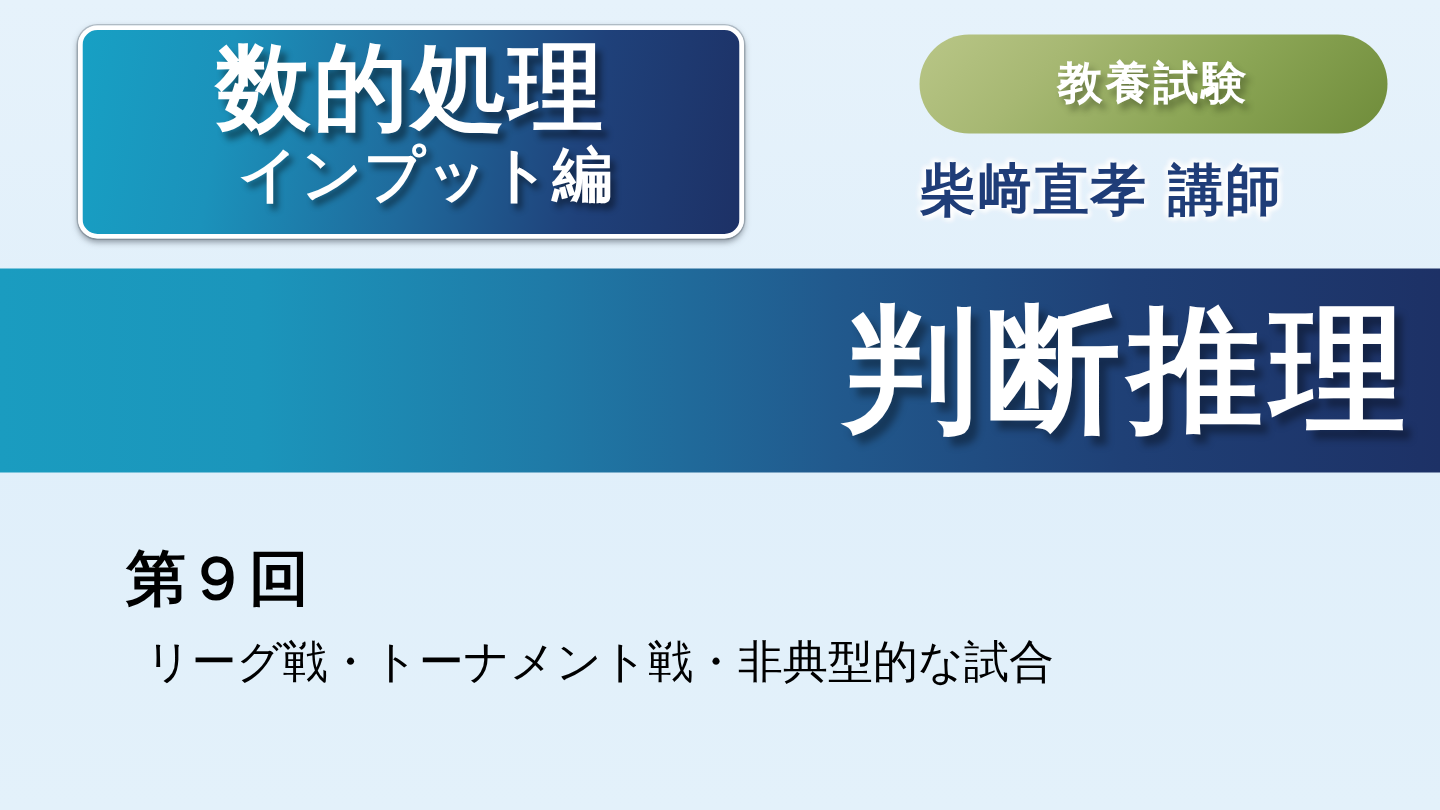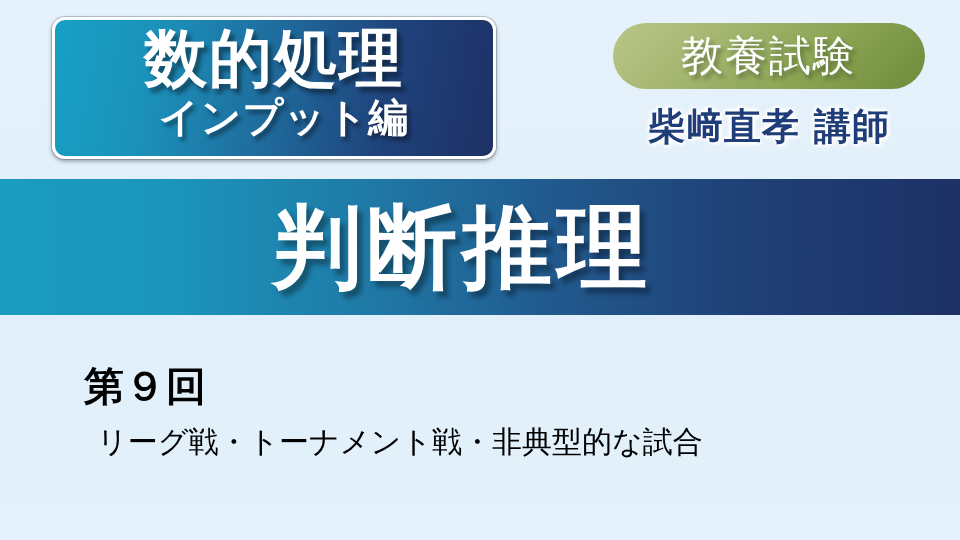--- a/index.html
+++ b/index.html
@@ -69,35 +69,35 @@
     width: 312px;
     height: 66px;
     border-radius: 33px;
     background: linear-gradient(135deg, #b9c687 0%, #a7b873 28%, #8ba555 62%, #6f8c3a 100%);
     display: flex;
     align-items: center;
     justify-content: center;
     box-sizing: border-box;
   }
   .exam-pill-label {
-    font-size: 42px;
+    font-size: 30px;
     line-height: 46px;
-    font-weight: normal;
+    font-weight: bold;
     color: #ffffff;
     letter-spacing: 2px;
     text-shadow: 3px 4px 4px rgba(40,50,20,0.45);
     white-space: nowrap;
   }
 
   .instructor {
     position: absolute;
     left: 613px;
     top: 103px;
     width: 312px;
-    text-align: center;
+    text-align: left;
     font-size: 37px;
     line-height: 48px;
     font-weight: bold;
     color: #1f3d78;
     letter-spacing: 1px;
     white-space: nowrap;
     text-shadow:
       0 0 6px #ffffff, 0 0 6px #ffffff, 0 0 4px #ffffff,
       2px 2px 3px rgba(255,255,255,0.95),
       -2px -2px 3px rgba(255,255,255,0.95);
@@ -106,21 +106,21 @@
   
   .subject-banner {
     position: absolute;
     left: 0;
     top: 179px;
     width: 960px;
     height: 136px;
     background: linear-gradient(90deg, #1a9cc0 0%, #1b95bb 18%, #1f7aa7 38%, #21598d 58%, #1f4076 78%, #1d3166 100%);
     display: flex;
     align-items: center;
-    justify-content: center;
+    justify-content: flex-end;
   }
   .subject-title {
     font-size: 90px;
     line-height: 110px;
     font-weight: bold;
     color: #ffffff;
     letter-spacing: 5px;
     white-space: nowrap;
     text-shadow: 5px 6px 5px rgba(0,0,0,0.35);
     transform: translateX(-18px);

